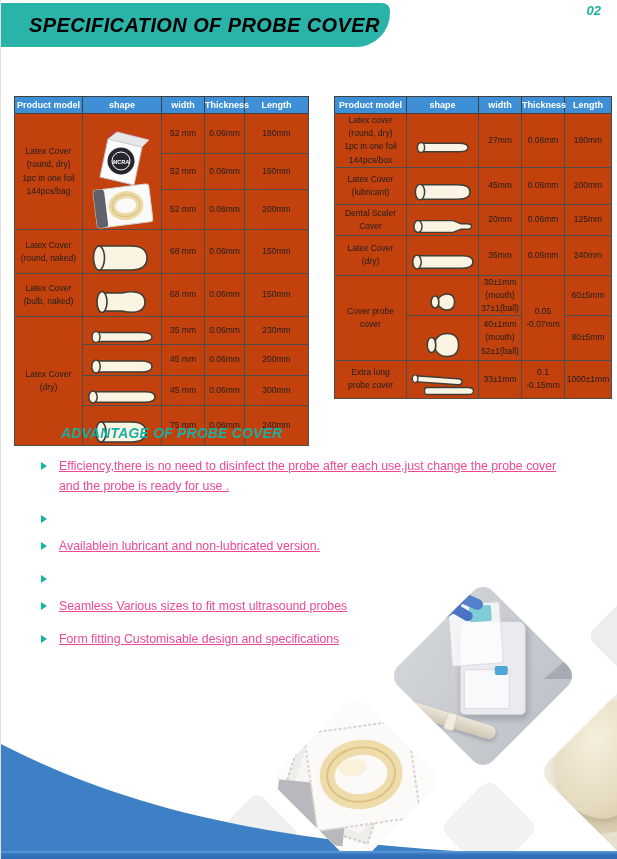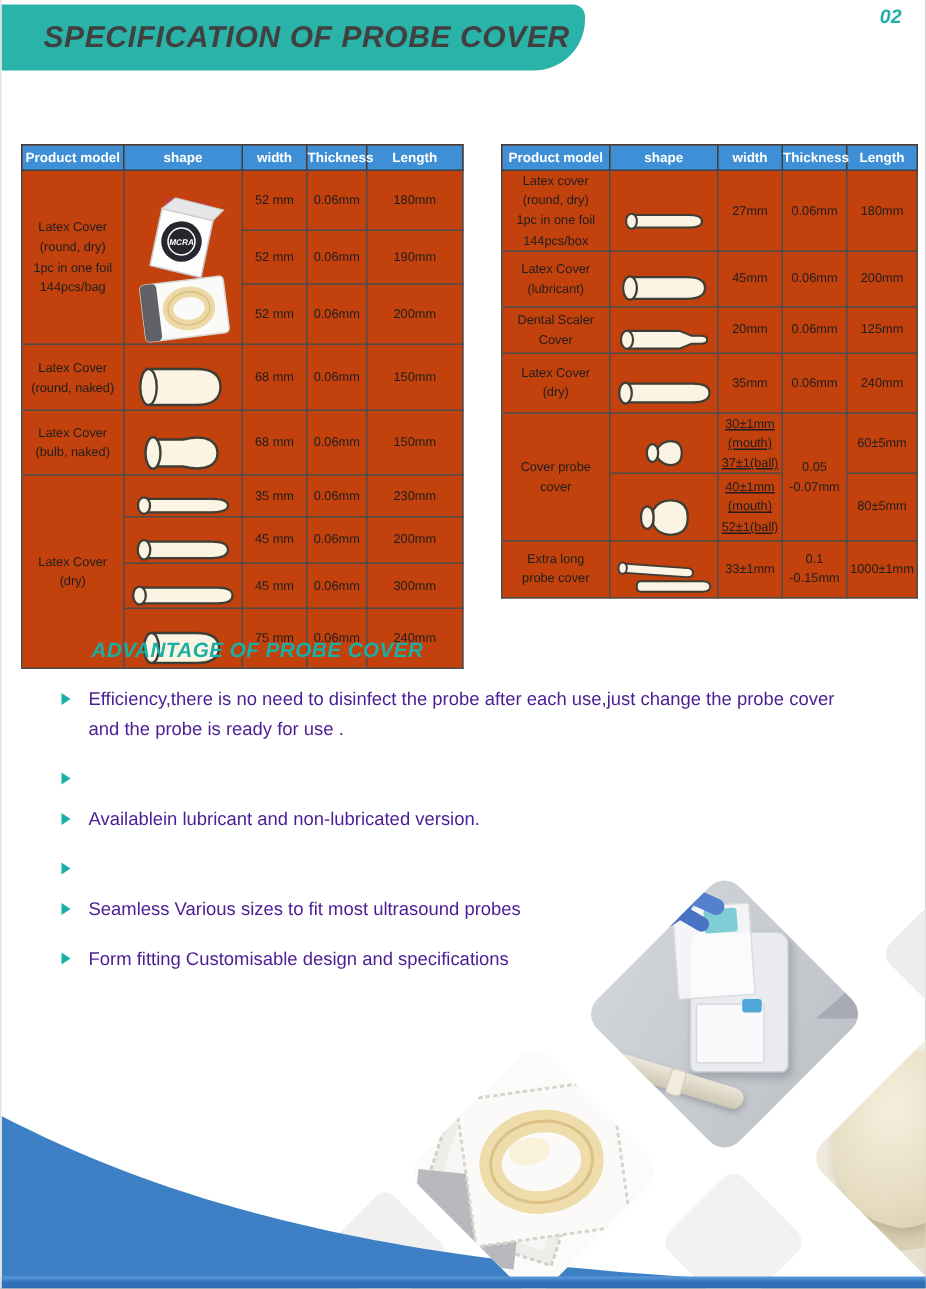--- a/index.html
+++ b/index.html
@@ -1,42 +1,42 @@
 <!DOCTYPE html>
 <html><head>
 <meta charset="utf-8">
 <style>
   html,body{margin:0;padding:0;background:#888;}
   #page{position:relative;width:617px;height:859px;background:#ffffff;overflow:hidden;
         font-family:"Liberation Sans", sans-serif; border-left:1px solid #e2e2e2;}
   
   .banner{position:absolute;left:0;top:3px;width:389px;height:44px;background:#2ab3a8;
           border-radius:0 8px 34px 0;display:flex;align-items:center;}
-  .banner-title{color:#404040;font-size:20px;font-weight:bold;font-style:italic;
+  .banner-title{color:#000000;font-size:20px;font-weight:bold;font-style:italic;
                 padding-left:28px;letter-spacing:.4px;white-space:nowrap;}
   .page-num{position:absolute;right:17px;top:3px;color:#1fafa5;font-size:13px;
             font-weight:bold;font-style:italic;}
   
   table.spec{position:absolute;border-collapse:collapse;table-layout:fixed;
              border:1.5px solid #3f3f3f;background:#c2410c;z-index:5;}
   table.spec th{background:#3e8fd6;color:#fff;font-size:9px;font-weight:bold;
                 border:1px solid #3f3f3f;padding:0;}
   table.spec td{border:1px solid #4d4d4d;padding:0 1px;text-align:center;vertical-align:middle;
                 font-size:8.5px;color:#1e1e1e;white-space:pre-line;line-height:1.55;}
-  td.tiny{font-size:7.3px;line-height:1.35;text-decoration:underline;}
+  td.tiny{font-size:7.3px;line-height:1.35;}
   td.shape-cell{line-height:0;}
   #ltable{left:13px;top:96px;width:294px;}
   #rtable{left:333px;top:96px;width:277px;}
   .svgshape{display:inline-block;vertical-align:middle;}
   
   .adv-heading{position:absolute;left:60px;top:426px;color:#17b0a5;font-size:13.8px;
                font-weight:bold;font-style:italic;letter-spacing:.3px;z-index:5;}
   .bullets{position:absolute;left:40px;top:456px;width:532px;margin:0;padding:0;
            list-style:none;z-index:5;}
-  .bullets li{display:flex;margin-bottom:13px;color:#4c1d95;font-size:12.3px;line-height:20px;}
+  .bullets li{display:flex;margin-bottom:13px;color:#ec4899;font-size:12.3px;line-height:20px;text-decoration:underline;}
   .tri{flex:0 0 auto;width:0;height:0;border-left:6px solid #19b1a6;
        border-top:4px solid transparent;border-bottom:4px solid transparent;
        margin:6px 12px 0 0;}
   
   .diamond{position:absolute;transform:rotate(45deg);border-radius:14px;overflow:hidden;}
   .gray-d{background:#ededef;z-index:1;}
   .photo-d{z-index:3;}
   .ph{position:absolute;left:-30%;top:-30%;width:160%;height:160%;transform:rotate(-45deg);}
   .curve-svg{position:absolute;left:0;top:0;width:617px;height:859px;z-index:2;pointer-events:none;}
   .bottom-bar{position:absolute;left:0;bottom:0;width:617px;height:8px;z-index:6;

